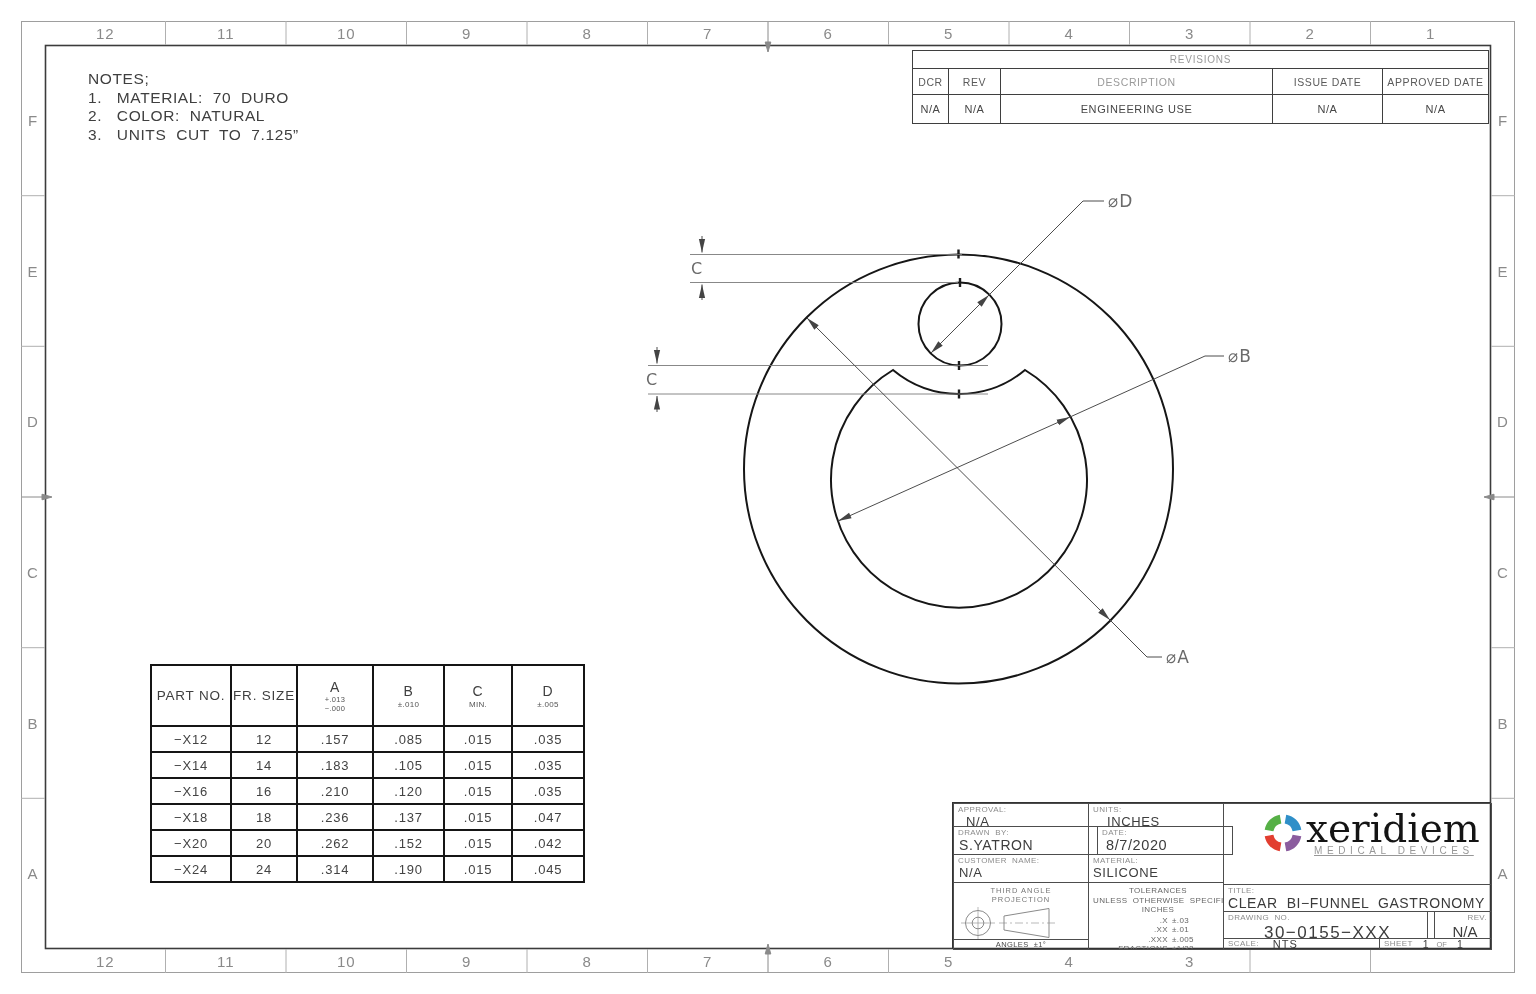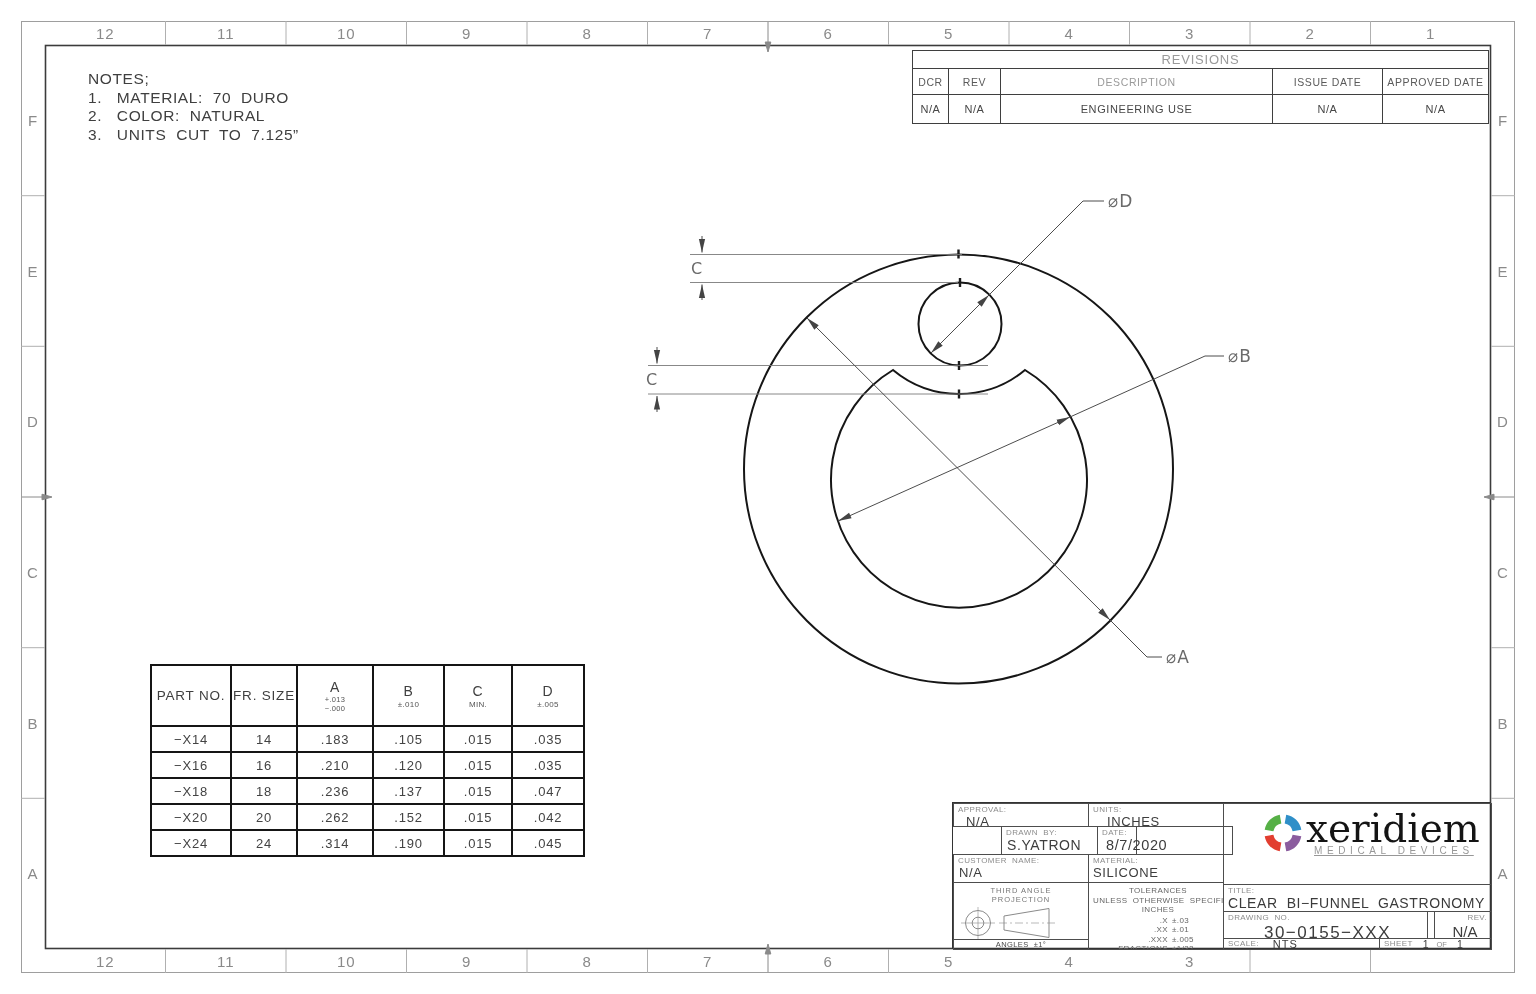--- a/index.html
+++ b/index.html
@@ -18,42 +18,42 @@
   .zright{left:1491px;top:45px;width:24px;height:904px;flex-direction:column;}
 
   
   .notes{position:absolute;left:88px;top:70px;font-size:15.5px;line-height:18.6px;
          color:#3f3f3f;letter-spacing:0.6px;}
 
   
   table{border-collapse:collapse;}
   .rev{position:absolute;left:912px;top:50px;width:576px;table-layout:fixed;}
   .rev td{border:1px solid #3f3f3f;text-align:center;overflow:hidden;padding:0;}
-  .rev .revtitle{height:17px;font-size:13px;color:#9a9a9a;letter-spacing:0.8px;}
+  .rev .revtitle{height:17px;font-size:10px;color:#9a9a9a;letter-spacing:0.8px;}
   .rev .revhead td{height:25px;font-size:10.5px;color:#5a5a5a;letter-spacing:0.6px;}
   .rev .revhead td.lite{color:#9a9a9a;}
   .rev .revrow td{height:28px;font-size:11px;color:#474747;letter-spacing:0.6px;}
 
   
   .sizes{position:absolute;left:150px;top:664px;width:433px;table-layout:fixed;}
   .sizes th,.sizes td{border:2px solid #151515;text-align:center;padding:0;overflow:hidden;}
   .sizes th{height:59px;font-weight:normal;font-size:13.5px;color:#3f3f3f;letter-spacing:0.8px;}
   .sizes td{height:24px;font-size:13px;color:#434343;letter-spacing:0.8px;}
   .hl{display:block;font-size:14px;}
   .htol{display:block;font-size:8px;color:#555;margin-top:1px;letter-spacing:0.3px;}
   .htol2{display:block;font-size:7.5px;color:#555;line-height:7.5px;margin-top:1px;letter-spacing:0.3px;}
 
   
   .tblock{position:absolute;left:952px;top:802px;width:539px;height:147px;
           box-sizing:border-box;border:1.5px solid #333;}
   .tc{position:absolute;box-sizing:border-box;border:1px solid #4d4d4d;padding:1px 0 0 4px;overflow:hidden;}
   .tl{font-size:8px;color:#8d8d8d;letter-spacing:0.4px;white-space:pre;display:block;}
   .tv{font-size:13px;color:#3d3d3d;letter-spacing:0.6px;white-space:pre;display:block;margin-top:0px;margin-left:8px;}
   .c-approval{left:0;top:0;width:136px;height:24px;}
-  .c-drawnby{left:0;top:23px;width:136px;height:29px;margin-left:48px;}
+  .c-drawnby{left:0;top:23px;width:136px;height:29px;}
   .c-customer{left:0;top:51px;width:136px;height:29px;}
   .c-projection{left:0;top:79px;width:136px;height:58px;text-align:center;padding-left:0;}
   .c-angles{left:0;top:136px;width:136px;height:11px;text-align:center;padding:0;}
   .c-angles .tl{font-size:7.5px;color:#4a4a4a;line-height:10px;}
   .c-units{left:135px;top:0;width:136px;height:24px;}
   .c-date{left:144px;top:23px;width:136px;height:29px;}
   .c-material{left:135px;top:51px;width:136px;height:29px;}
   .c-tol{left:135px;top:79px;width:136px;height:68px;text-align:center;padding-left:4px;}
   .c-logo{left:270px;top:0;width:269px;height:82px;padding:0;}
   .c-title{left:270px;top:81px;width:269px;height:28px;}
@@ -280,20 +280,28 @@
           <span class="htol">MIN.</span>
         </th>
         <th>
           <span class="hl">D</span>
           <span class="htol">±.005</span>
         </th>
       </tr>
     </thead>
     <tbody>
 
+        <tr>
+          <td>−X12</td>
+          <td>12</td>
+          <td>.157</td>
+          <td>.085</td>
+          <td>.015</td>
+          <td>.035</td>
+        </tr>
 
         <tr>
           <td>−X14</td>
           <td>14</td>
           <td>.183</td>
           <td>.105</td>
           <td>.015</td>
           <td>.035</td>
         </tr>
 

